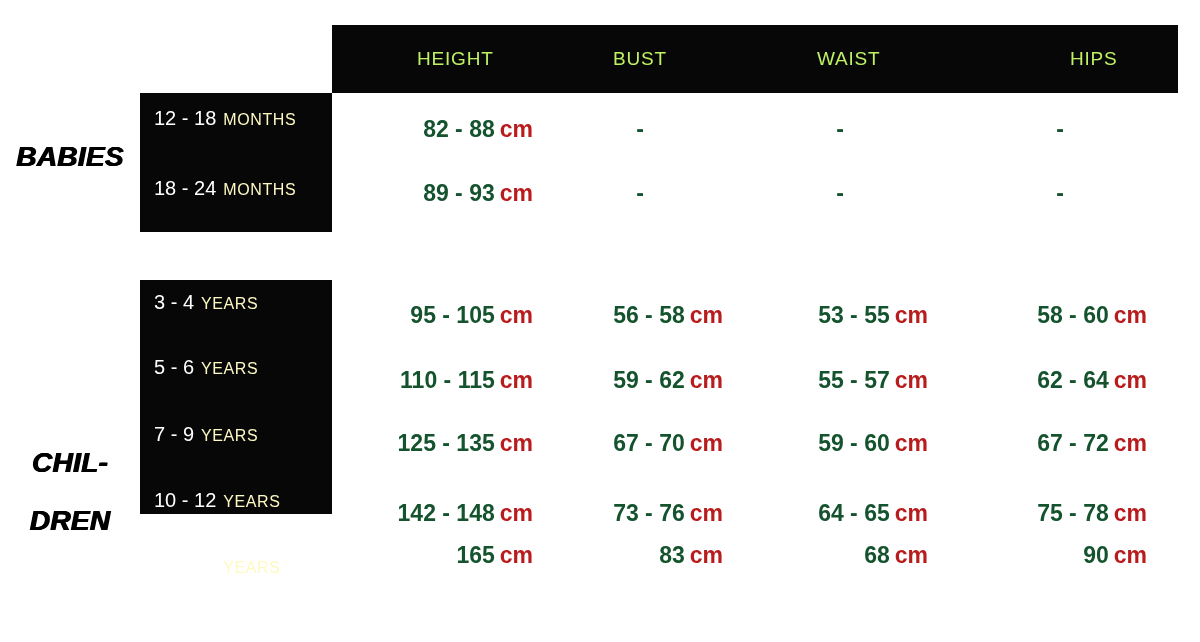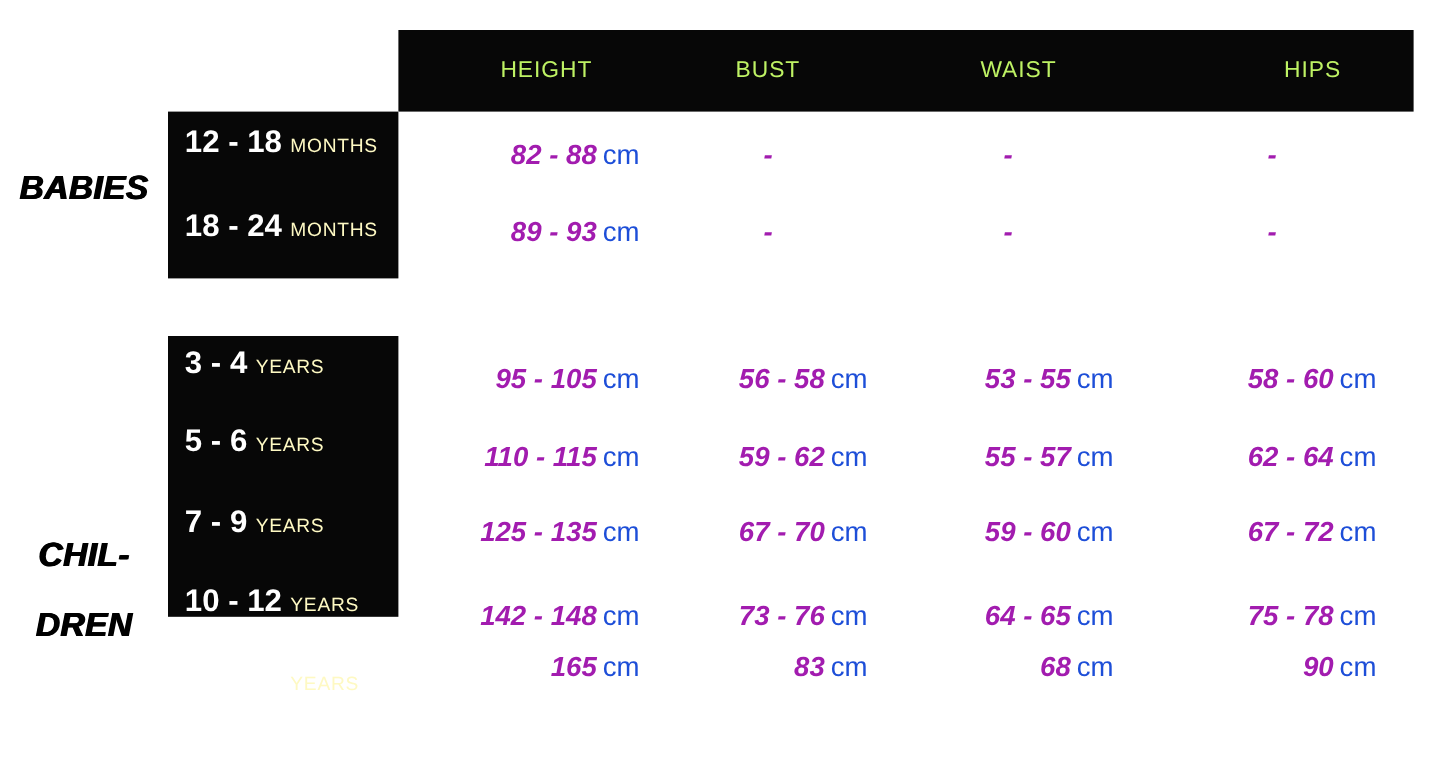--- a/index.html
+++ b/index.html
@@ -36,38 +36,38 @@
     white-space:pre-line;
   }
   .babies-label   { top:142px; }
   .children-label { top:419px; }
 
   
   .size-box { position:absolute; left:140px; width:192px; background:#070707; }
   .babies-box   { top:93px;  height:139px; }
   .children-box { top:280px; height:234px; }
   .size-row { position:absolute; left:14px; white-space:nowrap; line-height:24px; }
-  .size-range { font-weight:700; font-size:26px; color:#ffffff; }
+  .size-range { font-weight:400; font-size:20px; color:#ffffff; }
   .size-unit  { font-size:16px; color:#fef9c3; letter-spacing:0.6px; margin-left:7px; }
   
   .b0 { top:13px; } .b1 { top:83px; }
   
   .k0 { top:10px; } .k1 { top:75px; } .k2 { top:142px; } .k3 { top:208px; } .k4 { top:274px; }
 
   
   .data-row { position:absolute; left:332px; width:848px; height:30px; display:flex; }
   .r0 { top:114px; } .r1 { top:178px; }
   .r2 { top:300px; } .r3 { top:365px; } .r4 { top:428px; } .r5 { top:498px; } .r6 { top:540px;align-items:center; }
   .cell { text-align:right; white-space:nowrap; font-size:23px; line-height:30px; }
   .c0 { width:213px; padding-right:12px; }
   .c1 { width:195px; padding-right:17px; }
   .c2 { width:205px; padding-right:17px; }
   .c3 { width:235px; padding-right:33px; }
-  .cell .v { font-weight:700; color:#a21caf;font-style:italic; }
-  .cell .u { font-weight:400; color:#1d4ed8; margin-left:5px; }
+  .cell .v { font-weight:700; color:#14532d; }
+  .cell .u { font-weight:700; color:#b91c1c; margin-left:5px; }
   .cell.dash { text-align:center; padding-right:0; }
 </style>
 </head>
 <body>
 
 <div class="stage">
 
   <div class="header-bar">
     <span class="col-head h0">HEIGHT</span>
     <span class="col-head h1">BUST</span>

